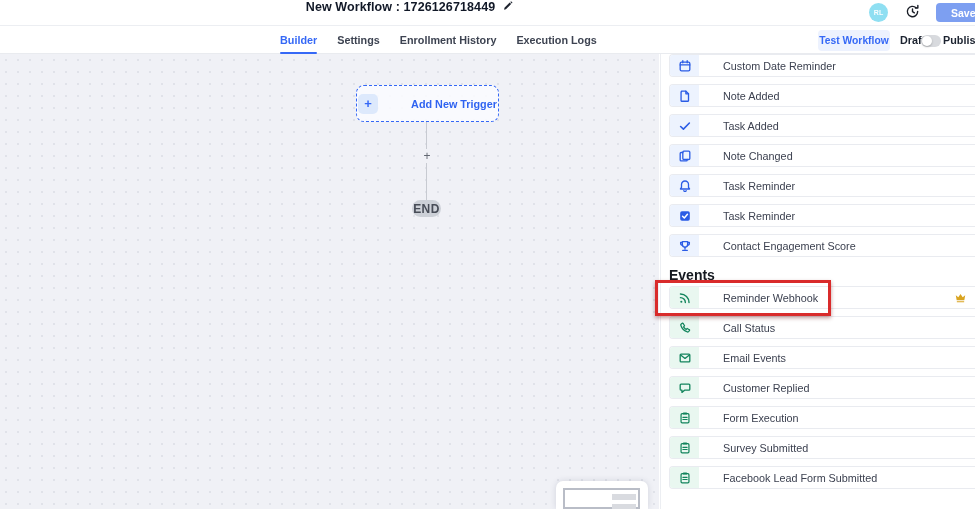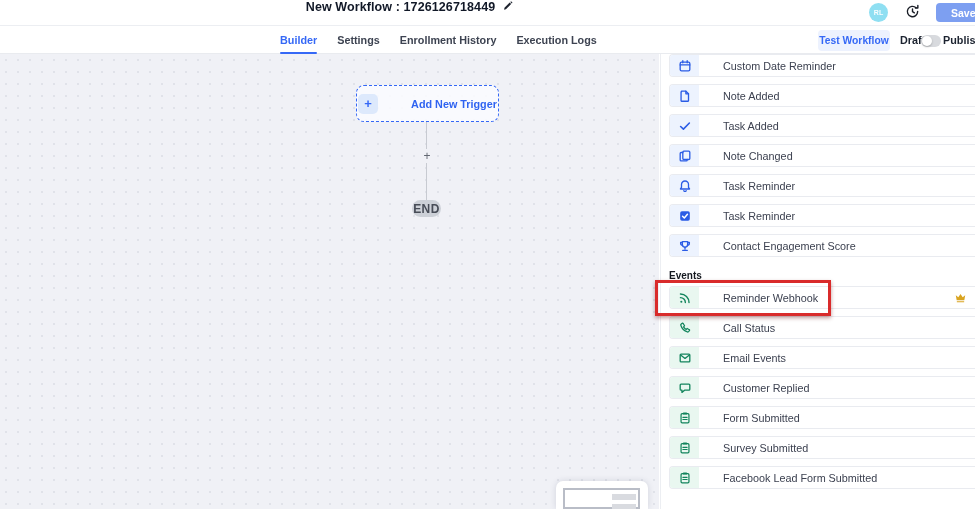--- a/index.html
+++ b/index.html
@@ -51,21 +51,21 @@
   
   .sidebar { position:absolute; left:660px; top:54px; width:315px; height:455px; background:#fff; border-left:1px solid #eceef2; overflow:hidden; }
   .side-row { height:23px; margin:0 0 7px 8px; background:#fff; border:1px solid #e9ebf0; border-right:none; border-radius:4px 0 0 4px; display:flex; align-items:center; cursor:pointer; }
   .icon-cell { width:29px; height:100%; display:flex; align-items:center; justify-content:center; border-radius:3px 0 0 3px; flex:none; }
   .side-row.blue .icon-cell { background:#edf3fe; color:#2b5ce5; }
   .side-row.green .icon-cell { background:#e9f7f0; color:#12845c; }
   .icon-cell svg { width:14px; height:14px; }
   .row-label { font-size:10.8px; color:#3c4150; padding-left:24px; white-space:nowrap; }
   .crown { margin-left:auto; margin-right:8px; display:flex; }
   .crown svg { width:13px; height:13px; }
-  .events-header { height:22px; display:flex; align-items:center; padding-left:8px; font-size:10px; font-weight:700; color:#14181f; }
+  .events-header { height:22px; display:flex; align-items:center; padding-left:8px; font-size:14px; font-weight:700; color:#14181f; }
 
   .highlight-box { position:absolute; left:655px; top:280px; width:176px; height:36px;
     border:3px solid #d92b2b; box-shadow:0 2px 4px rgba(100,10,10,.4); z-index:6; pointer-events:none; }
 </style>
 </head>
 <body>
 
 <div class="header">
   <div class="title-wrap">
     <span class="title">New Workflow : 1726126718449</span>
@@ -222,21 +222,21 @@
       <span class="row-label">Customer Replied</span>
     </div>
     <div class="side-row green">
       <span class="icon-cell">
         <svg viewBox="0 0 16 16" fill="none" stroke="currentColor" stroke-width="1.4" stroke-linecap="round" stroke-linejoin="round">
           <rect x="3.5" y="3" width="9" height="10.5" rx="1.2"></rect>
           <rect x="5.6" y="1.7" width="4.8" height="2.4" rx="0.8" style="fill:currentColor;stroke:none"></rect>
           <path d="M5.6 7.2h4.8M5.6 9.7h4.8"></path>
         </svg>
       </span>
-      <span class="row-label">Form Submitted</span>
+      <span class="row-label">Form Execution</span>
     </div>
     <div class="side-row green">
       <span class="icon-cell">
         <svg viewBox="0 0 16 16" fill="none" stroke="currentColor" stroke-width="1.4" stroke-linecap="round" stroke-linejoin="round">
           <rect x="3.5" y="3" width="9" height="10.5" rx="1.2"></rect>
           <rect x="5.6" y="1.7" width="4.8" height="2.4" rx="0.8" style="fill:currentColor;stroke:none"></rect>
           <path d="M5.6 7.2h4.8M5.6 9.7h4.8"></path>
         </svg>
       </span>
       <span class="row-label">Survey Submitted</span>

